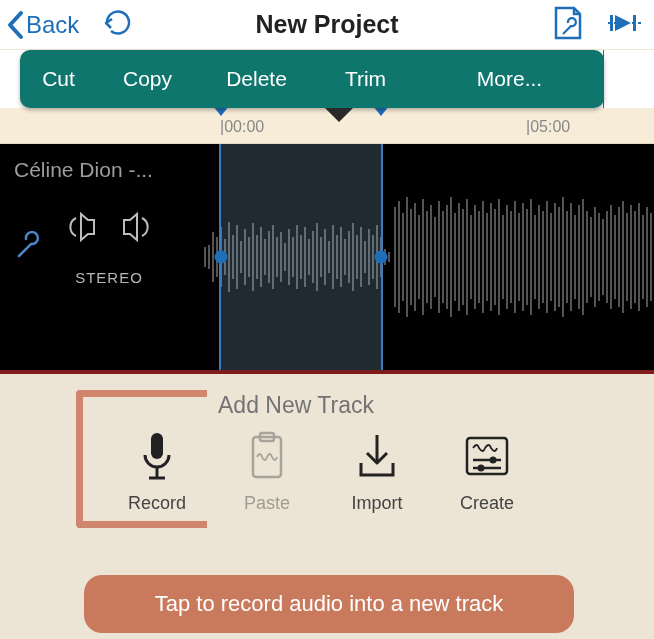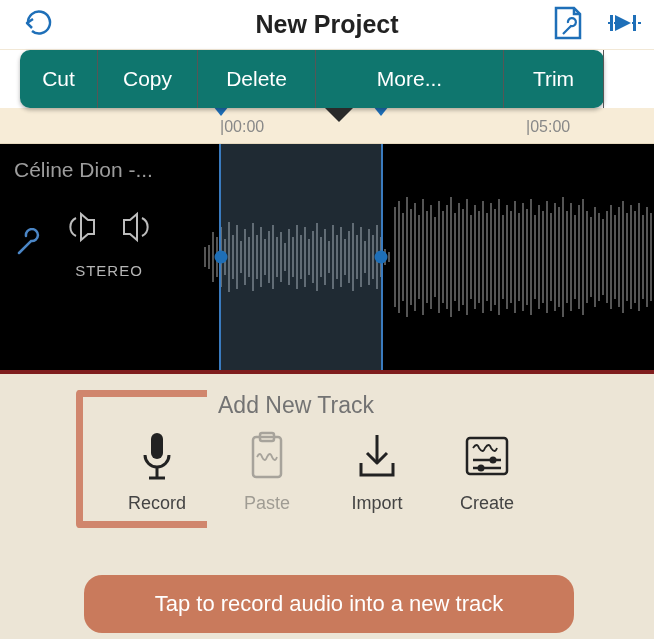--- a/index.html
+++ b/index.html
@@ -85,21 +85,21 @@
     border-bottom: 4px solid #7f1d1d;
   }
   .track-info {
     position: absolute; left: 0; top: 0; bottom: 0; width: 200px;
     padding: 14px 10px 10px 14px;
     color: #aaa;
   }
   .track-name { font-size: 21px; color: #9d9d9d; margin-bottom: 28px; }
   .track-controls { display: flex; align-items: center; gap: 22px; }
   .wrench-small { color: #4b86c6; }
-  .stereo-wrap { display: flex; flex-direction: column; align-items: center; gap: 12px; }
+  .stereo-wrap { display: flex; flex-direction: column; align-items: center; gap: 19px; }
   .stereo-label { font-size: 15px; letter-spacing: 1px; color: #b6b6b6; margin-top: 6px; }
 
   
   .wave-wrap {
     position: absolute; left: 200px; right: 0; top: 0; bottom: 0;
     display: flex; align-items: center;
   }
   .wave-wrap svg { width: 100%; height: 160px; }
 
   
@@ -179,20 +179,26 @@
     text-align: center;
     font-size: 22px;
     padding: 16px 10px;
     border-radius: 18px;
   }
 </style>
 </head>
 <body>
 
 <div class="navbar">
+  <div class="back">
+    <svg width="18" height="30" viewBox="0 0 18 30">
+        <polyline points="15,3 4,15 15,27" fill="none" stroke="#1e6fb8" stroke-width="4" stroke-linecap="round" stroke-linejoin="round"></polyline>
+      </svg>
+    <span>Back</span>
+  </div>
   <div class="undo nav-icon">
     <svg width="34" height="28" viewBox="0 0 34 28">
         <path d="M6 14 A11 11 0 1 1 10 22" fill="none" stroke="#1e6fb8" stroke-width="2.5"></path>
         <polyline points="11,10 5,14 10,19" fill="none" stroke="#1e6fb8" stroke-width="2.5" stroke-linejoin="round"></polyline>
       </svg>
   </div>
   <div class="title">New Project</div>
   <div class="nav-right">
     <div class="nav-icon">
       <svg width="34" height="38" viewBox="0 0 34 38">
@@ -209,22 +215,22 @@
         <line x1="0" y1="12" x2="34" y2="12" stroke="#1e6fb8" stroke-width="2" stroke-dasharray="3 3"></line>
       </svg>
     </div>
   </div>
 </div>
 
 <div class="toolbar">
   <div class="btn" style="flex:0 0 78px">Cut</div>
   <div class="btn" style="flex:0 0 100px">Copy</div>
   <div class="btn" style="flex:0 0 118px">Delete</div>
+  <div class="btn" style="flex:0 0 100px">Trim</div>
   <div class="btn" style="flex:1">More...</div>
-  <div class="btn" style="flex:0 0 100px">Trim</div>
   <div class="arrow"></div>
 </div>
 
 <div class="ruler">
   <span class="tick t0">|00:00</span>
   <span class="tick t5">|05:00</span>
 </div>
 
 <div class="track-area">
   <div class="track-info">

